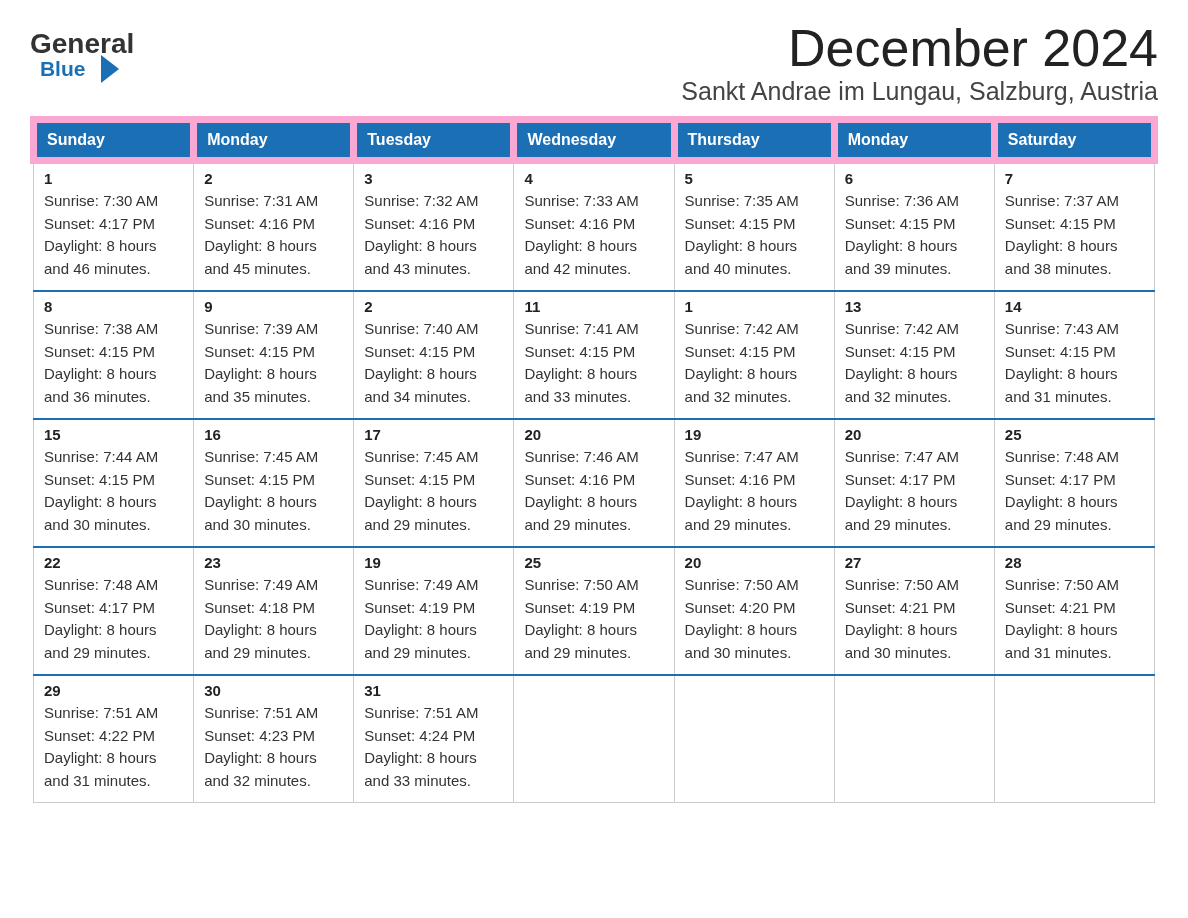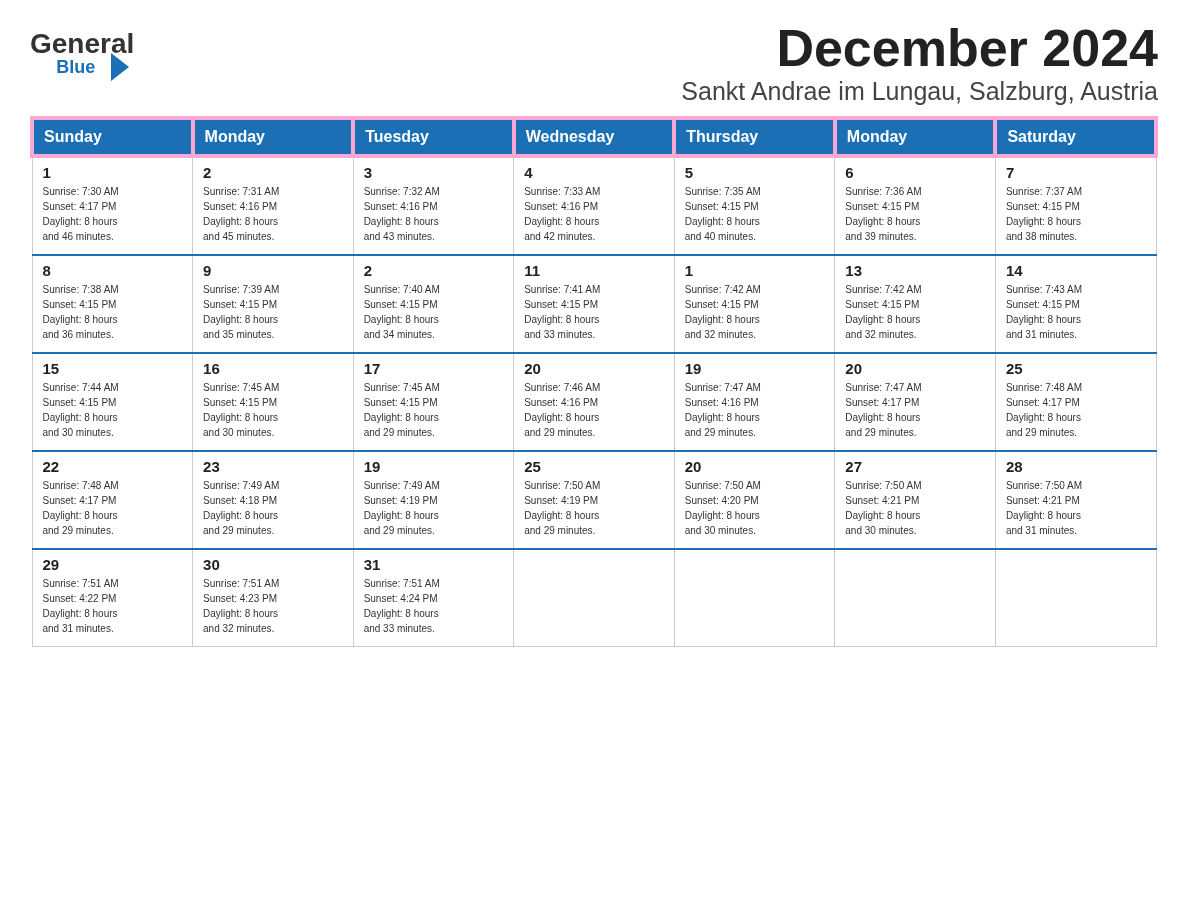--- a/index.html
+++ b/index.html
@@ -12,31 +12,31 @@
     }
     .header {
       display: flex;
       justify-content: space-between;
       align-items: flex-start;
       margin-bottom: 10px;
     }
     .logo {
       display: flex;
       flex-direction: column;
-      align-items: flex-end;
+      align-items: center;
       margin-top: 10px;
     }
     .logo-general {
       font-size: 28px;
       font-weight: bold;
       color: #333;
       line-height: 1;
     }
     .logo-blue {
-      font-size: 18px;
+      font-size: 21px;
       font-weight: bold;
       color: #1a6fb5;
       line-height: 1;
       display: flex;
       align-items: center;
       gap: 9px;
     }
     .logo-triangle {
       width: 0;
       height: 0;
@@ -45,41 +45,41 @@
       border-bottom: 18px solid #1a6fb5;
       display: inline-block;
       transform: rotate(90deg);
       margin-left: 2px;
     }
     .title-block {
       text-align: right;
     }
     .month-title {
       font-size: 52px;
-      font-weight: bold;
+      font-weight: normal;
       color: #222;
       line-height: 1.1;
     }
     .location-title {
       font-size: 25px;
       color: #444;
     }
     .calendar-table {
       width: 100%;
       border-collapse: collapse;
       margin-top: 10px;
     }
     .calendar-table th {
       background-color: #1a6fb5;
       color: #fff;
       font-size: 16px;
       font-weight: bold;
       padding: 8px 10px;
       text-align: left;
-      border: 4px solid #f9a8d4;
+      border: 7px solid #f9a8d4;
     }
     .calendar-table td {
       vertical-align: top;
       padding: 6px 10px 10px 10px;
       border: 1px solid #ccc;
       border-top: 2px solid #1a6fb5;
       font-size: 13px;
       color: #333;
       width: calc(100% / 7);
       min-height: 100px;
@@ -89,21 +89,21 @@
       border-top: 2px solid #1a6fb5;
     }
     .day-number {
       font-size: 15px;
       font-weight: bold;
       color: #222;
       display: block;
       margin-bottom: 3px;
     }
     .day-info {
-      font-size: 10px;
+      font-size: 15px;
       line-height: 1.5;
       color: #333;
     }
     .calendar-table tr td:first-child {
       border-left: 1px solid #ccc;
     }
   </style>
 </head>
 <body>
 

